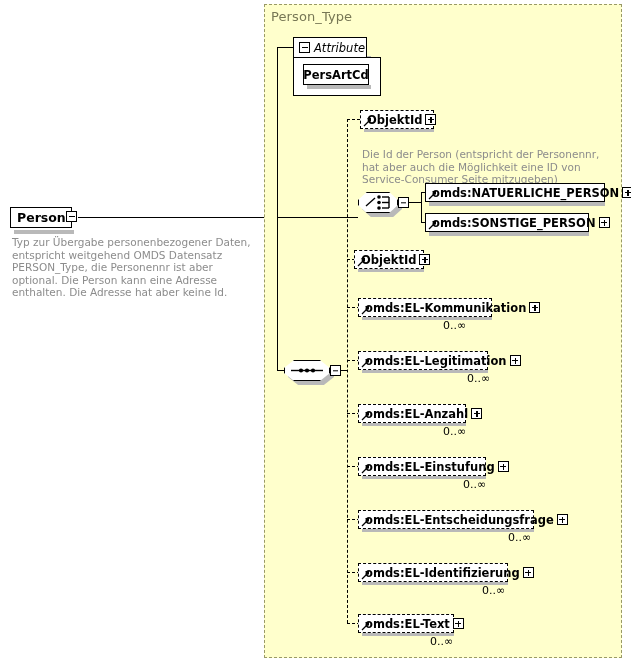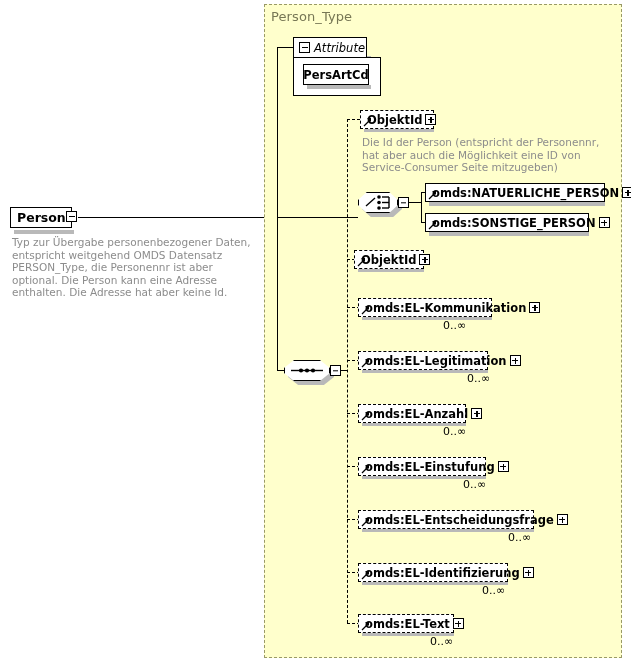--- a/index.html
+++ b/index.html
@@ -188,21 +188,21 @@
   <div class="dln h" style="left:347px;top:119px;width:13px;"></div>
   <div class="shadow" style="left:364px;top:128px;width:70px;height:4px;"></div>
   <div class="node dashed" style="left:360px;top:110px;width:74px;height:19px;">
     <span class="nodelabel">ObjektId</span>
     <div class="toggle plus" style="margin-left:auto;margin-right:3px;"></div>
     <svg class="refarrow" viewBox="0 0 9 9">
       <line x1="1" y1="8" x2="7" y2="2" stroke="#000" stroke-width="1.3"></line>
       <polygon points="8,0 8,4 4,0" fill="#000"></polygon>
     </svg>
   </div>
-  <div class="doc" style="left:362px;top:136px;width:245px;">Die Id der Person (entspricht der Personennr, hat aber auch die Möglichkeit eine ID von Service-Consumer Seite mitzugeben)</div>
+  <div class="doc" style="left:362px;top:148px;width:245px;">Die Id der Person (entspricht der Personennr, hat aber auch die Möglichkeit eine ID von Service-Consumer Seite mitzugeben)</div>
 
   <div class="ln h" style="left:409px;top:202px;width:12px;"></div>
   <div class="ln v" style="left:421px;top:192px;height:31px;"></div>
   <div class="ln h" style="left:421px;top:192px;width:5px;"></div>
   <div class="ln h" style="left:421px;top:222px;width:5px;"></div>
 
   <div class="shadow" style="left:429px;top:202px;width:176px;height:4px;"></div>
   <div class="node solid" style="left:425px;top:183px;width:180px;height:19px;">
     <span class="nodelabel">omds:NATUERLICHE_PERSON</span>
     <div class="toggle plus" style="margin-left:auto;margin-right:3px;"></div>

